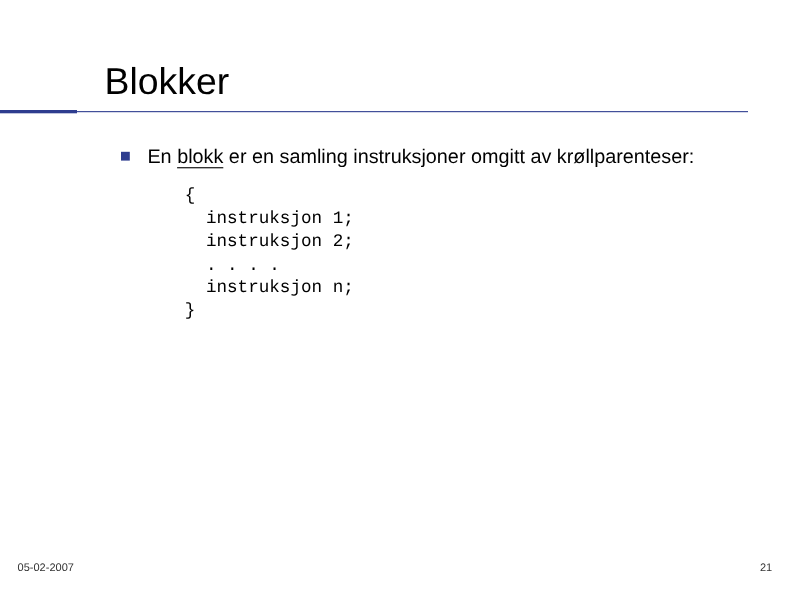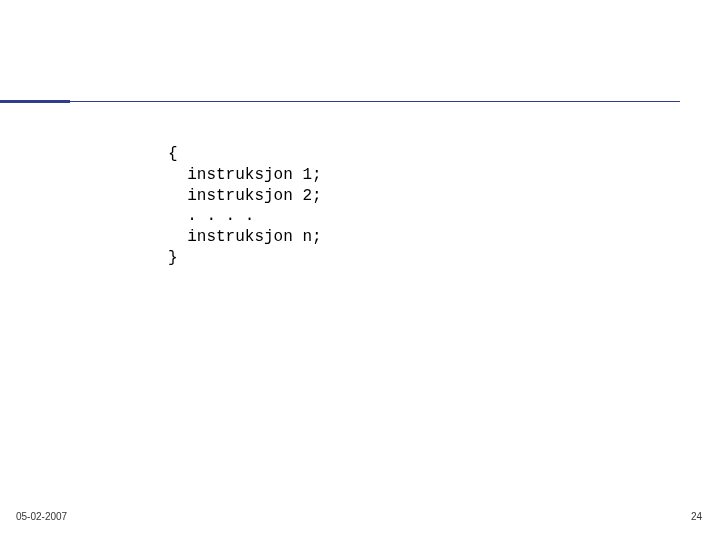--- a/index.html
+++ b/index.html
@@ -95,30 +95,39 @@
   }
 </style>
 </head>
 <body>
 
 <div class="slide">
 
   <div class="title-accent"></div>
   <div class="title-underline"></div>
 
+  <div class="title-wrap">
+    <div class="title">Blokker</div>
+  </div>
 
   <div class="body">
 
+    <div class="bullet-row">
+      <div class="bullet-square"></div>
+      <div class="bullet-text">
+        <span>En </span><span class="underword">blokk</span><span> er en samling instruksjoner omgitt av krøllparenteser:</span>
+      </div>
+    </div>
 
     <div class="codeblock">{
   instruksjon 1;
   instruksjon 2;
   . . . .
   instruksjon n;
 }</div>
 
 
   </div>
 
   <div class="footer-date">05-02-2007</div>
-  <div class="footer-page">24</div>
+  <div class="footer-page">21</div>
 
 </div>
 
 </body></html>

